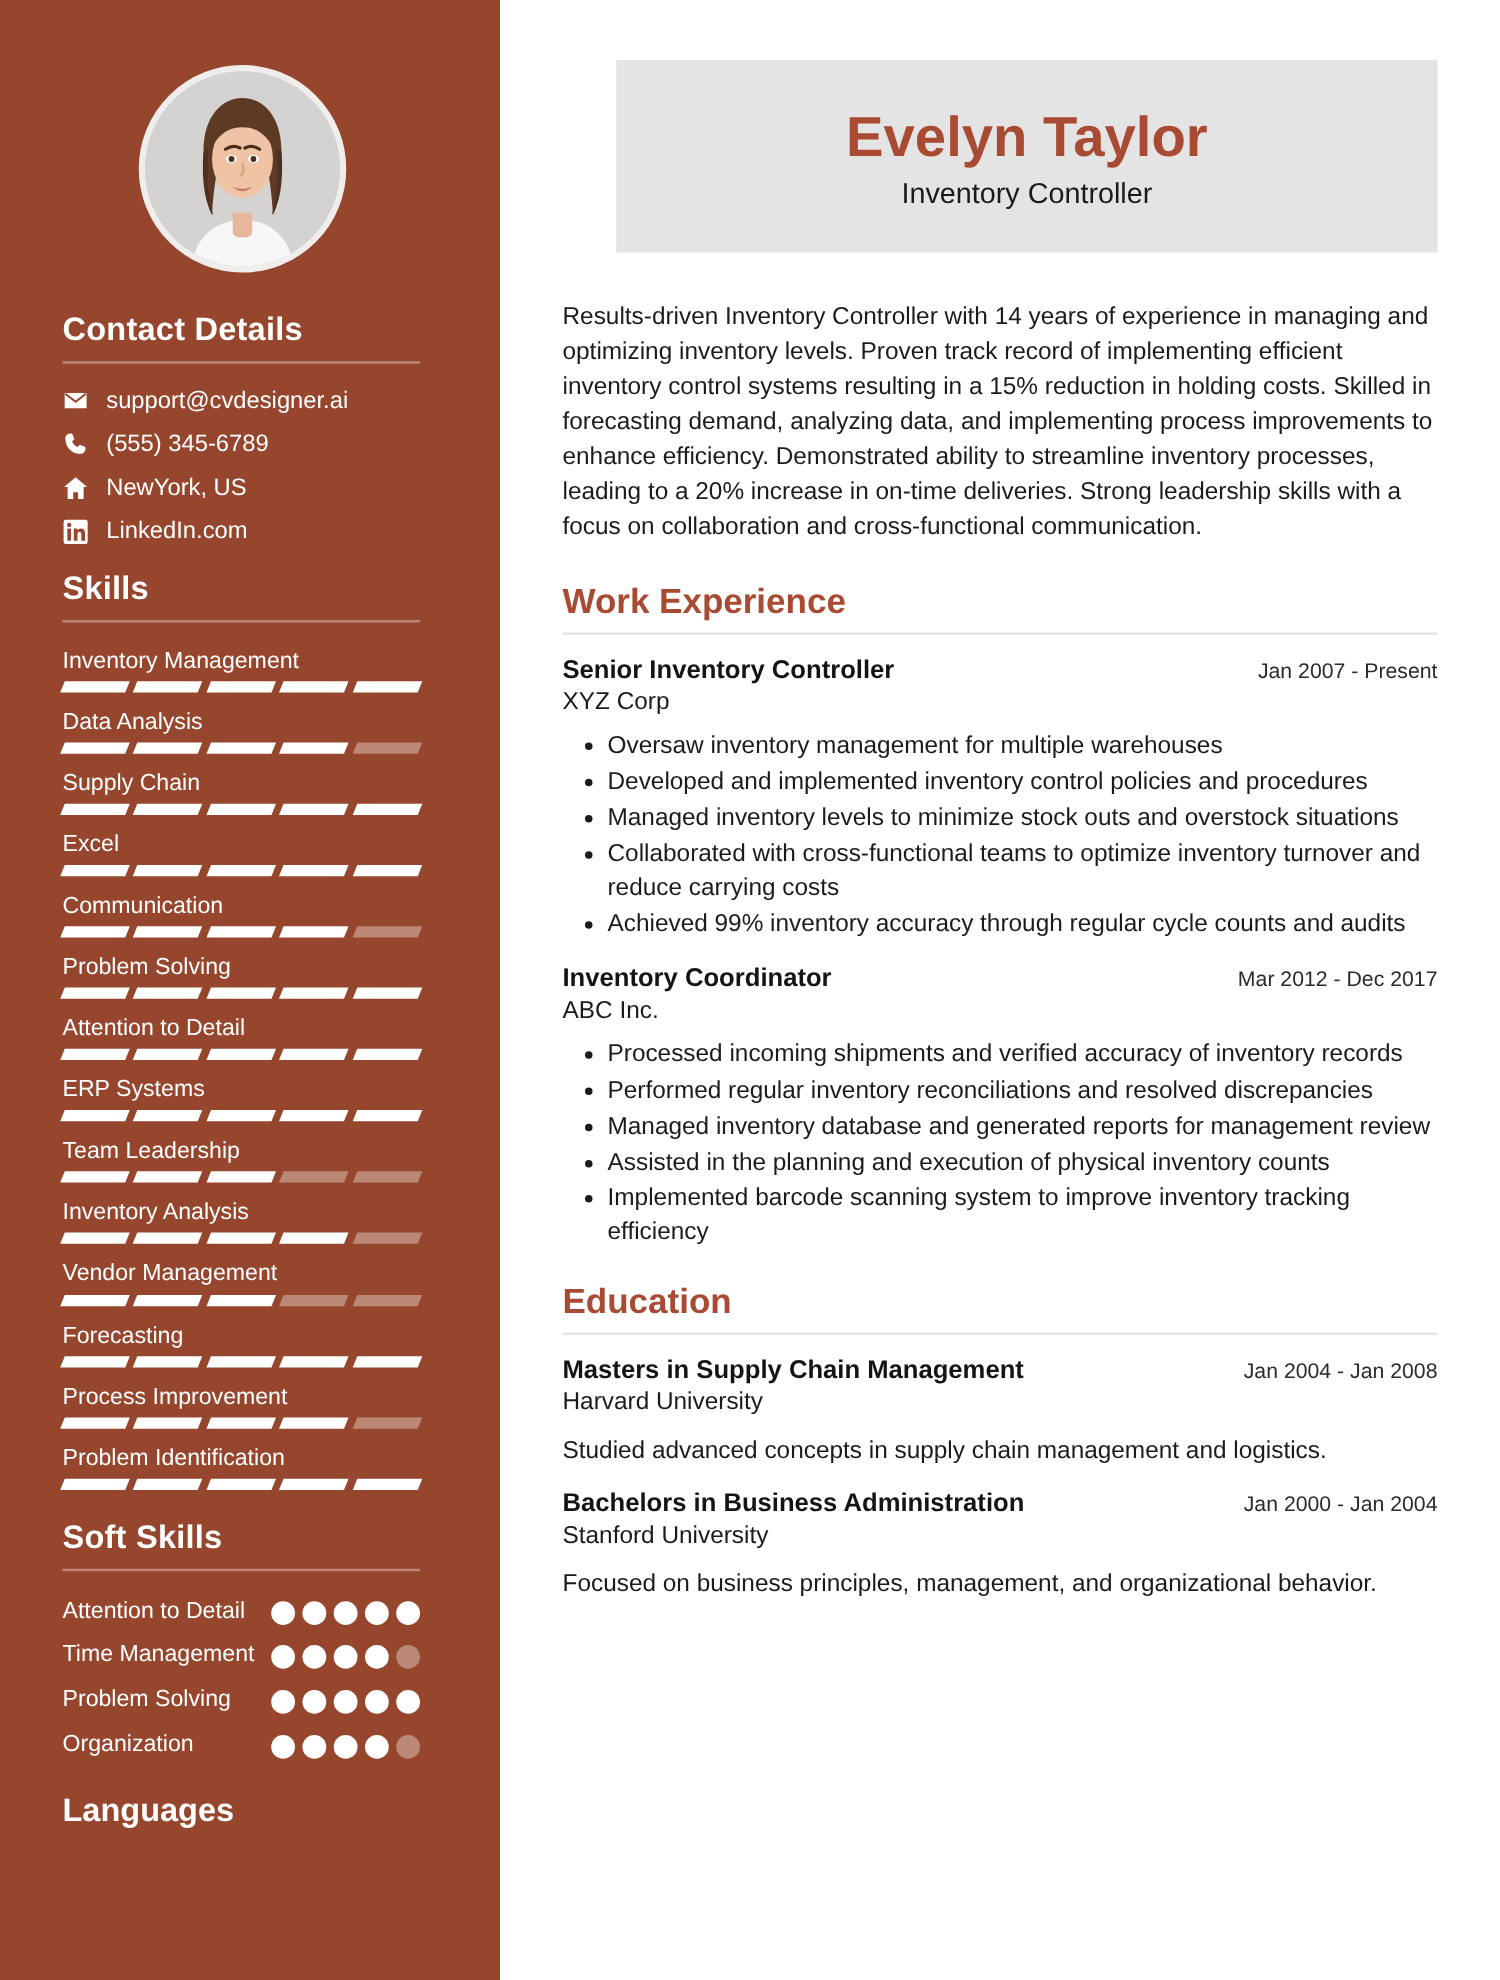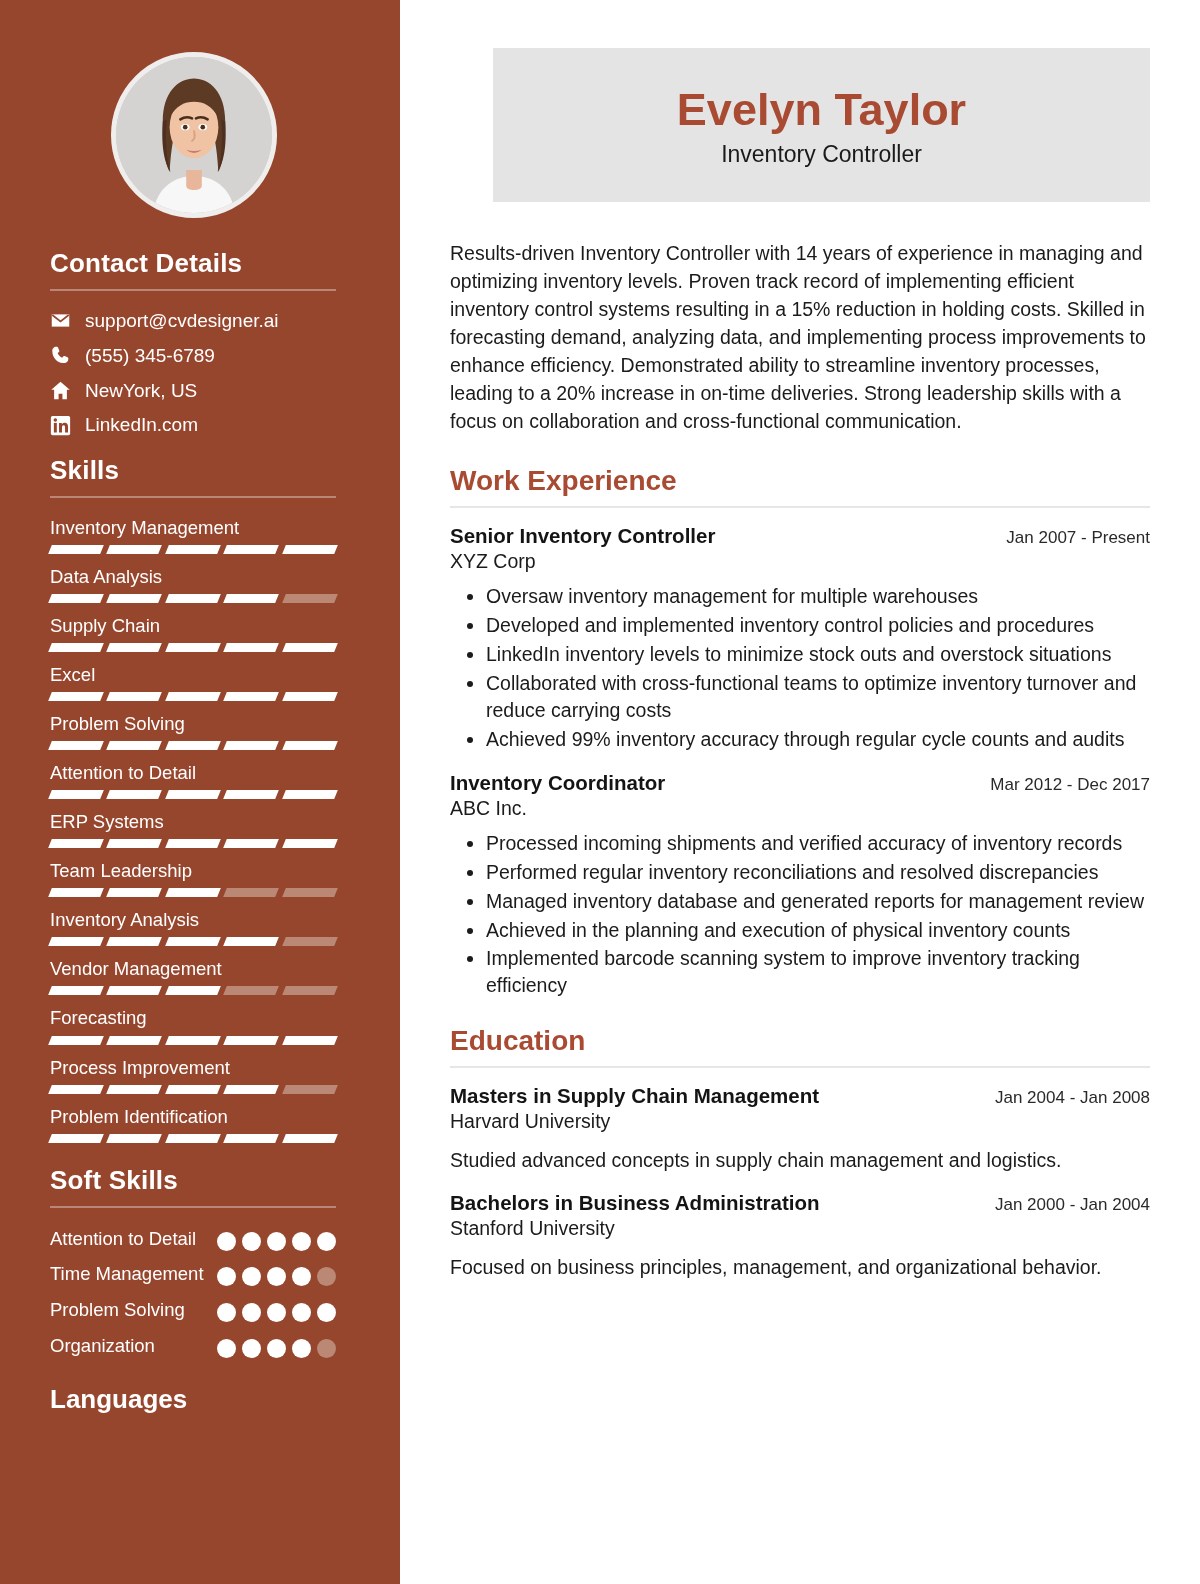--- a/index.html
+++ b/index.html
@@ -250,20 +250,30 @@
             <div class="skill-name">Excel</div>
             <div class="skill-bar">
               <span class="seg"></span>
               <span class="seg"></span>
               <span class="seg"></span>
               <span class="seg"></span>
               <span class="seg"></span>
             </div>
           </div>
           <div class="skill-row">
+            <div class="skill-name">Communication</div>
+            <div class="skill-bar">
+              <span class="seg"></span>
+              <span class="seg"></span>
+              <span class="seg"></span>
+              <span class="seg"></span>
+              <span class="seg off"></span>
+            </div>
+          </div>
+          <div class="skill-row">
             <div class="skill-name">Problem Solving</div>
             <div class="skill-bar">
               <span class="seg"></span>
               <span class="seg"></span>
               <span class="seg"></span>
               <span class="seg"></span>
               <span class="seg"></span>
             </div>
           </div>
           <div class="skill-row">
@@ -415,36 +425,36 @@
       <div id="work-list">
           <div class="entry">
             <div class="entry-top">
               <div class="entry-title">Senior Inventory Controller</div>
               <div class="entry-date">Jan 2007 - Present</div>
             </div>
             <div class="entry-org">XYZ Corp</div>
             <ul class="bullets">
               <li>Oversaw inventory management for multiple warehouses</li>
               <li>Developed and implemented inventory control policies and procedures</li>
-              <li>LinkedIn inventory levels to minimize stock outs and overstock situations</li>
+              <li>Managed inventory levels to minimize stock outs and overstock situations</li>
               <li>Collaborated with cross-functional teams to optimize inventory turnover and reduce carrying costs</li>
               <li>Achieved 99% inventory accuracy through regular cycle counts and audits</li>
             </ul>
           </div>
           <div class="entry">
             <div class="entry-top">
               <div class="entry-title">Inventory Coordinator</div>
               <div class="entry-date">Mar 2012 - Dec 2017</div>
             </div>
             <div class="entry-org">ABC Inc.</div>
             <ul class="bullets">
               <li>Processed incoming shipments and verified accuracy of inventory records</li>
               <li>Performed regular inventory reconciliations and resolved discrepancies</li>
               <li>Managed inventory database and generated reports for management review</li>
-              <li>Achieved in the planning and execution of physical inventory counts</li>
+              <li>Assisted in the planning and execution of physical inventory counts</li>
               <li>Implemented barcode scanning system to improve inventory tracking efficiency</li>
             </ul>
           </div>
         </div>
     </section>
 
     <section>
       <h2 class="sec-h">Education</h2>
       <div class="sec-rule"></div>
       <div id="edu-list">

